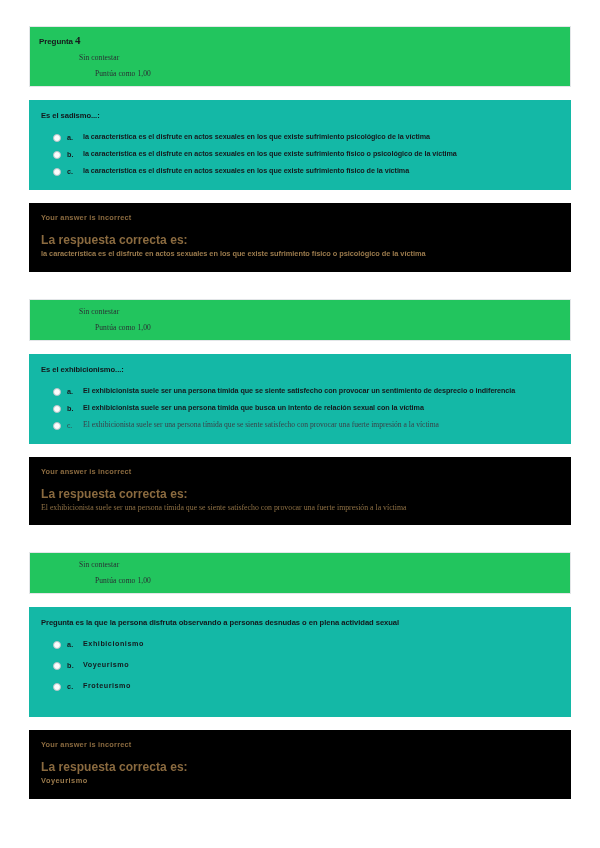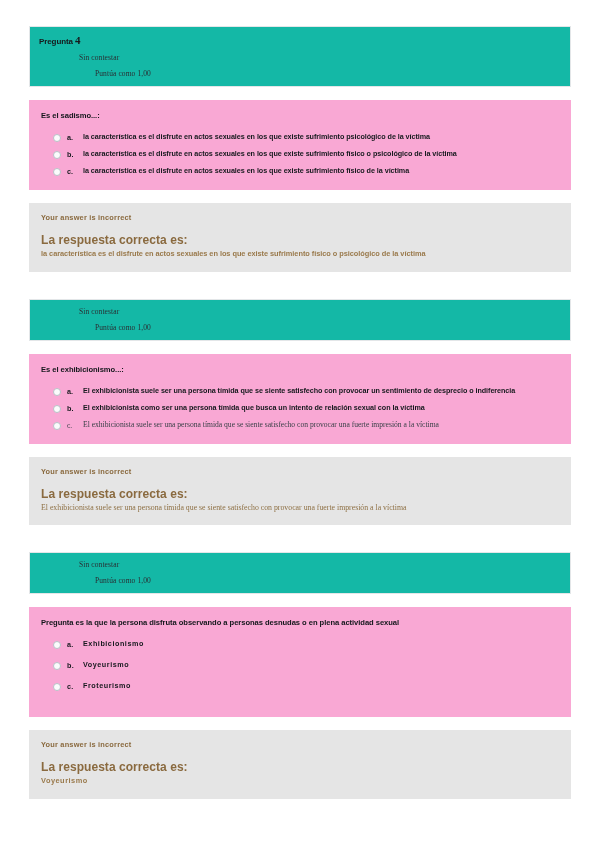--- a/index.html
+++ b/index.html
@@ -21,21 +21,21 @@
     box-sizing: border-box;
   }
 
   .question-block {
     margin: 0 0 0 0;
   }
 
   
   .q-header {
     margin: 0 29px 0 29px;
-    background: #14b8a6;
+    background: #22c55e;
     border: 1px solid #e3e6e8;
     padding: 7px 9px 8px 9px;
     box-sizing: border-box;
   }
   .q-header-title {
     font-family: "Liberation Sans", sans-serif;
     font-size: 8px;
     font-weight: bold;
     color: #17191c;
     letter-spacing: -0.1px;
@@ -51,21 +51,21 @@
     color: #2a2e33;
     margin-bottom: 7px;
     letter-spacing: 0.1px;
     margin-left: 40px;
   }
   .q-header-line:last-child { margin-bottom: 0; padding-left: 16px; }
 
   
   .q-body {
     margin: 13px 29px 0 29px;
-    background: #f9a8d4;
+    background: #14b8a6;
     padding: 11px 12px 14px 12px;
     box-sizing: border-box;
   }
   .q-text {
     font-family: "Liberation Sans", sans-serif;
     font-size: 7.6px;
     font-weight: bold;
     color: #13171b;
     letter-spacing: -0.05px;
     margin-bottom: 13px;
@@ -114,21 +114,21 @@
     letter-spacing: 0;
   }
   
   .answer-row.spaced { margin-bottom: 12px; }
   .answer-row.spaced .answer-text { letter-spacing: 0.55px; }
   .answer-row.spaced .answer-letter { letter-spacing: 0.3px; }
 
   
   .feedback {
     margin: 13px 29px 0 29px;
-    background: #e5e5e5;
+    background: #000000;
     padding: 10px 12px 13px 12px;
     box-sizing: border-box;
   }
   .fb-incorrect {
     font-family: "Liberation Sans", sans-serif;
     font-size: 7.4px;
     font-weight: bold;
     color: #8a6a3f;
     letter-spacing: 0.2px;
     margin-bottom: 11px;
@@ -206,21 +206,21 @@
         <div class="q-text">Es el exhibicionismo...:</div>
         <div class="answers">
           <div class="answer-row">
             <span class="radio"></span>
             <span class="answer-letter">a.</span>
             <span class="answer-text">El exhibicionista suele ser una persona tímida que se siente satisfecho con provocar un sentimiento de desprecio o indiferencia</span>
           </div>
           <div class="answer-row">
             <span class="radio"></span>
             <span class="answer-letter">b.</span>
-            <span class="answer-text">El exhibicionista como ser una persona tímida que busca un intento de relación sexual con la víctima</span>
+            <span class="answer-text">El exhibicionista suele ser una persona tímida que busca un intento de relación sexual con la víctima</span>
           </div>
           <div class="answer-row faded">
             <span class="radio"></span>
             <span class="answer-letter">c.</span>
             <span class="answer-text">El exhibicionista suele ser una persona tímida que se siente satisfecho con provocar una fuerte impresión a la víctima</span>
           </div>
         </div>
       </div>
       <div class="feedback">
         <div class="fb-incorrect">Your answer is incorrect</div>

